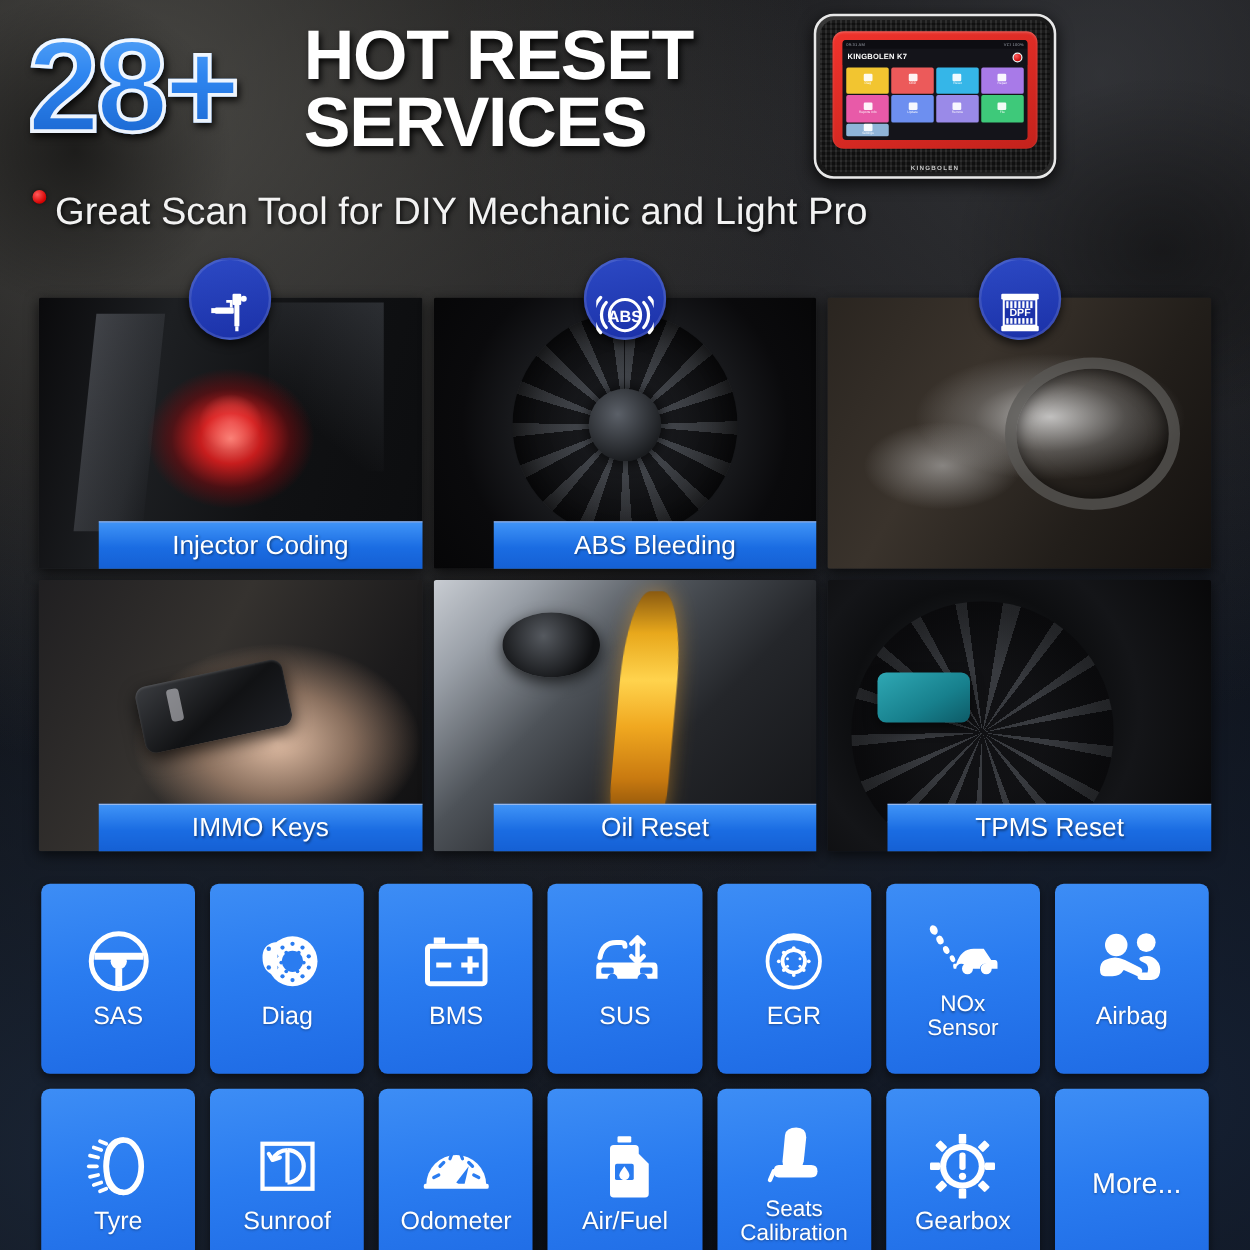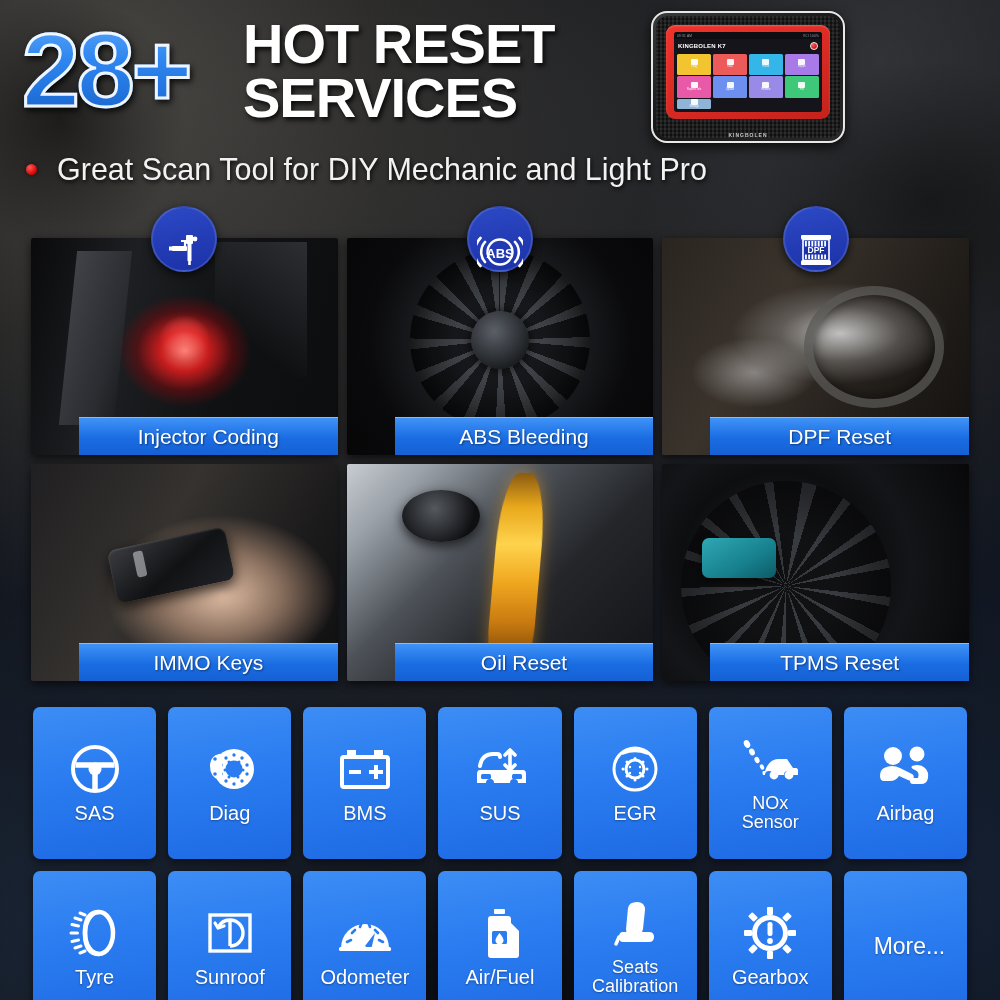--- a/index.html
+++ b/index.html
@@ -49,21 +49,21 @@
   #headline {
     position: absolute; left: 243px; top: 17px;
     color: #ffffff; font-weight: bold; font-size: 56px;
     line-height: 0.96; letter-spacing: -1px;
     text-shadow: 2px 3px 5px rgba(0,0,0,0.85);
     text-transform: uppercase;
   }
   #headline .ln { display: block; white-space: nowrap; }
   #subline {
     position: absolute; left: 26px; top: 152px;
-    display: flex; align-items: center; gap: 20px;
+    display: flex; align-items: flex-start; gap: 7px;
   }
   .red-dot {
     width: 11px; height: 11px; border-radius: 50%;
     background: radial-gradient(circle at 35% 32%, #ff5a5a, #d40000 70%);
     box-shadow: 0 0 4px rgba(0,0,0,0.6);
     flex: none;
   }
   #subline .txt {
     color: #f2f2f2; font-size: 30.5px; font-weight: normal;
     text-shadow: 1px 2px 4px rgba(0,0,0,0.9);
@@ -448,21 +448,20 @@
             <rect x="15.4" y="11" width="1.8" height="18"></rect>
             <rect x="18.6" y="11" width="1.8" height="18"></rect>
             <rect x="21.8" y="11" width="1.8" height="18"></rect>
             <rect x="25" y="11" width="1.8" height="18"></rect>
             <rect x="28.2" y="11" width="1.8" height="18"></rect>
           </g>
           <rect x="8" y="16.5" width="24" height="8" fill="#1b31a8"></rect>
           <text x="20" y="23.2" text-anchor="middle" font-family="Liberation Sans, sans-serif" font-size="8.5" font-weight="bold" fill="#fff">DPF</text>
         </svg>
       </div>
-      <div class="card-label">DPF Reset</div>
     </div>
     <div class="card">
       <div class="card-photo">
         <div class="ph-immo"></div>
       </div>
       <div class="card-label">IMMO Keys</div>
     </div>
     <div class="card">
       <div class="card-photo">
         <div class="ph-oil"></div>

